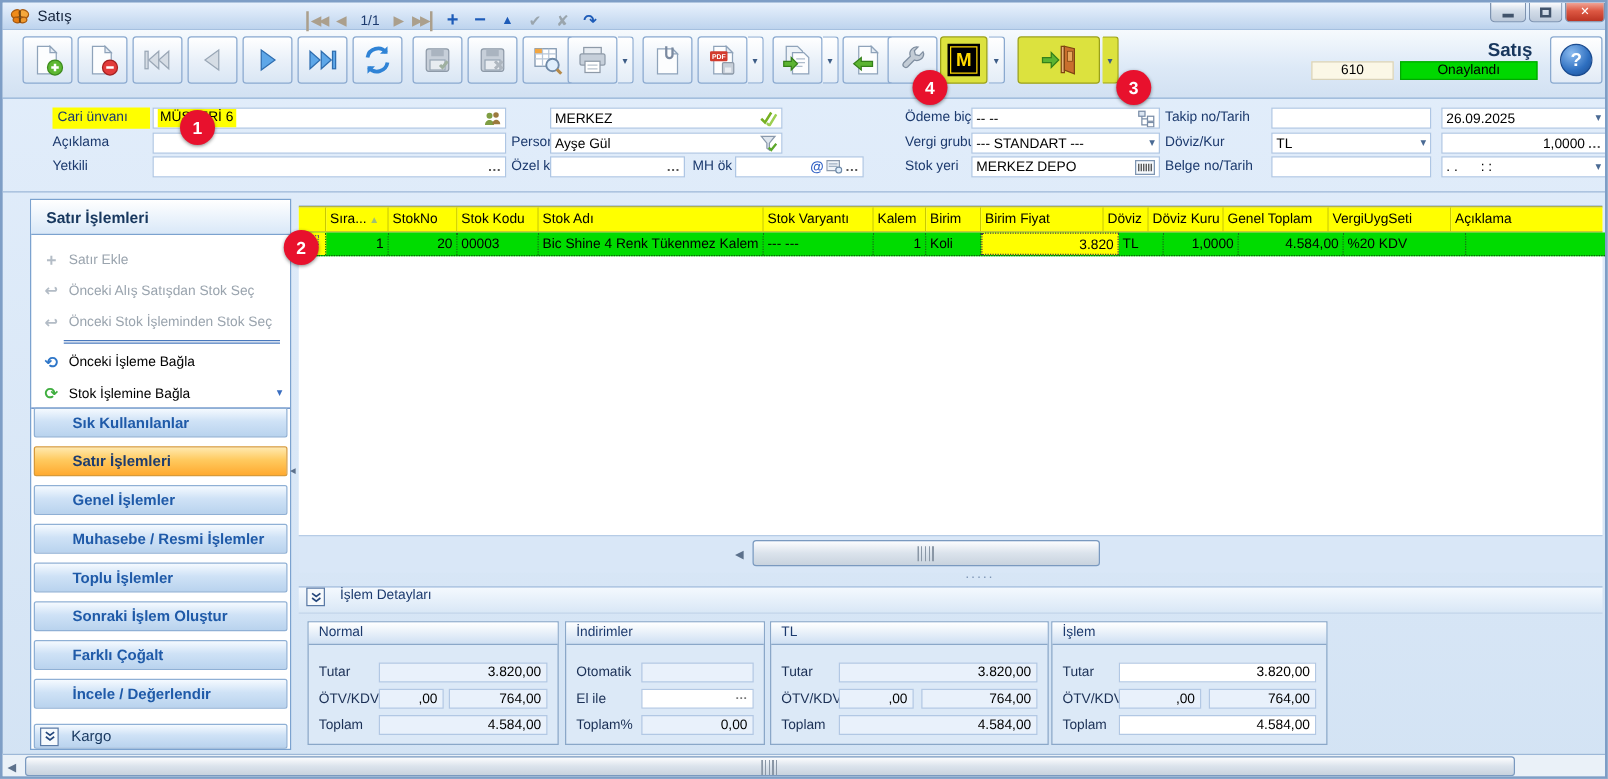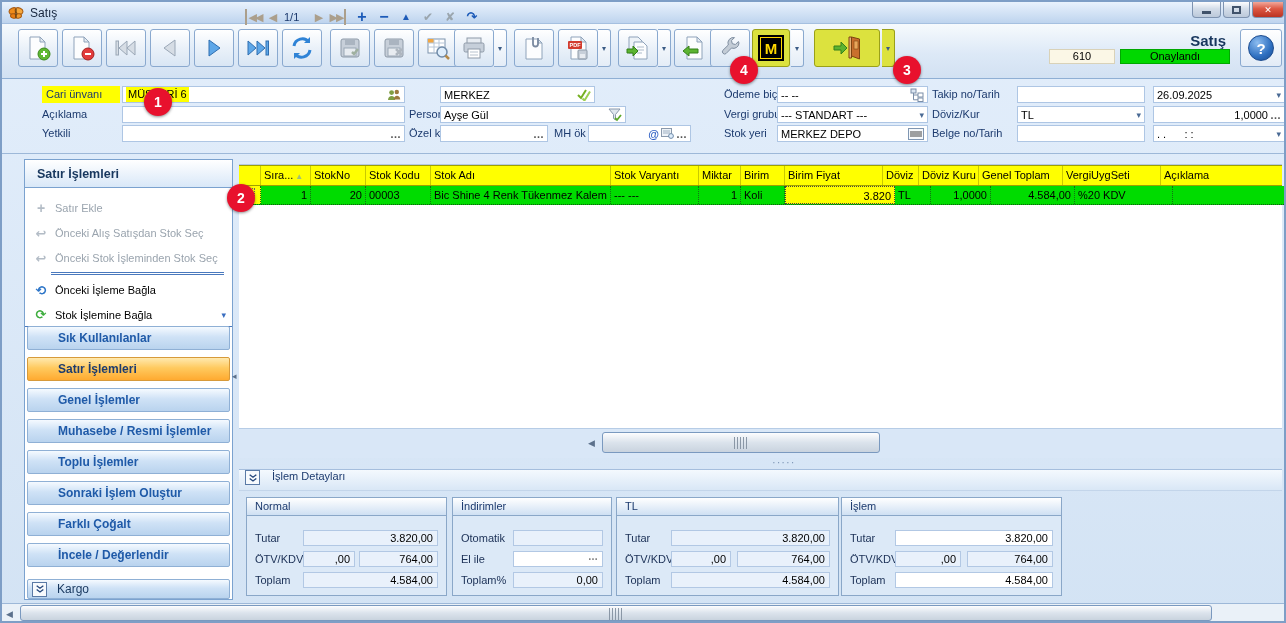--- a/index.html
+++ b/index.html
@@ -314,21 +314,21 @@
           <path d="M6.8 11.4c0-2.3 1.6-3.6 3.2-3.6s3.2 1.3 3.2 3.6z" fill="#9c7a3e"></path>
         </svg>
     </span></span>
   <span class="lbl" style="left:40px;top:104px">Açıklama</span>
   <span class="fld" style="left:120px;top:104px;width:283px"><span class="val"></span></span>
   <span class="lbl" style="left:40px;top:123px">Yetkili</span>
   <span class="fld" style="left:120px;top:123px;width:283px">
     <span class="val"></span><span class="fi dots">…</span></span>
 
   <span class="lbl" style="left:407px;top:84px"></span>
-  <span class="fld" style="left:438px;top:84px;width:155px">
+  <span class="fld" style="left:438px;top:84px;width:186px">
     <span class="val">MERKEZ</span>
     <span class="fi">
       <svg width="14" height="13" viewBox="0 0 14 13">
           <path d="M1 7l3 3 5-8" stroke="#76b022" stroke-width="2" fill="none"></path>
           <path d="M5.5 10.5l2 2 5.5-9" stroke="#9ccf52" stroke-width="2" fill="none"></path>
         </svg>
     </span></span>
   <span class="lbl" style="left:407px;top:104px">Personel</span>
   <span class="fld" style="left:438px;top:104px;width:186px">
     <span class="val">Ayşe Gül</span>
@@ -460,21 +460,21 @@
   <span class="abs sarrow" style="left:230px;top:366px">◂</span>
 
   <div class="abs gridwrap">
     <div class="ghead">
       <span class="gh rowsel" style="width:22px"></span>
       <span class="gh" style="width:50px"><span>Sıra...</span><span class="sort">▲</span></span>
       <span class="gh" style="width:55px">StokNo</span>
       <span class="gh" style="width:65px">Stok Kodu</span>
       <span class="gh" style="width:180px">Stok Adı</span>
       <span class="gh" style="width:88px">Stok Varyantı</span>
-      <span class="gh" style="width:42px">Miktar</span>
+      <span class="gh" style="width:42px">Kalem</span>
       <span class="gh" style="width:44px">Birim</span>
       <span class="gh" style="width:98px">Birim Fiyat</span>
       <span class="gh" style="width:36px">Döviz</span>
       <span class="gh" style="width:60px">Döviz Kuru</span>
       <span class="gh" style="width:84px">Genel Toplam</span>
       <span class="gh" style="width:98px">VergiUygSeti</span>
       <span class="gh" style="width:121px;border-right:none">Açıklama</span>
     </div>
     <div class="grow">
       <span class="gc rowsel" style="width:22px">
@@ -492,21 +492,21 @@
       <span class="gc r" style="width:60px">1,0000</span>
       <span class="gc r" style="width:84px">4.584,00</span>
       <span class="gc" style="width:98px">%20 KDV</span>
       <span class="gc" style="width:121px;border-right:none"></span>
     </div>
   </div>
 
   <div class="abs navbar"></div>
   <span class="nvi" style="left:243px;width:18px;border-left:2px solid #ab9f8c">◀◀</span>
   <span class="nvi" style="left:264px;width:12px">◀</span>
-  <span class="pager" style="left:282px;width:24px;">1/1</span>
+  <span class="pager" style="left:282px;width:24px;text-align:center">1/1</span>
   <span class="nvi" style="left:310px;width:12px">▶</span>
   <span class="nvi" style="left:326px;width:18px;border-right:2px solid #ab9f8c">▶▶</span>
   <span class="nvi blue" style="left:352px;width:16px;font-size:16px">+</span>
   <span class="nvi blue" style="left:374px;width:16px;font-size:16px">−</span>
   <span class="nvi blue" style="left:396px;width:16px;font-size:10px">▲</span>
   <span class="nvi gray" style="left:418px;width:16px;font-size:12px">✔</span>
   <span class="nvi gray" style="left:440px;width:16px;font-size:12px">✘</span>
   <span class="nvi blue" style="left:462px;width:16px;font-size:13px">↷</span>
   <span class="sarrow" style="left:586px;top:433px">◀</span>
   <div class="abs hthumb" style="left:600px;top:430px;width:278px;height:21px">

